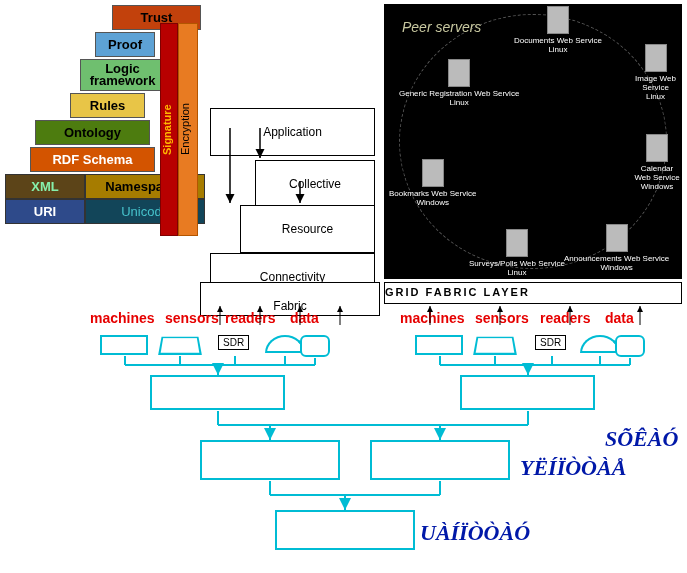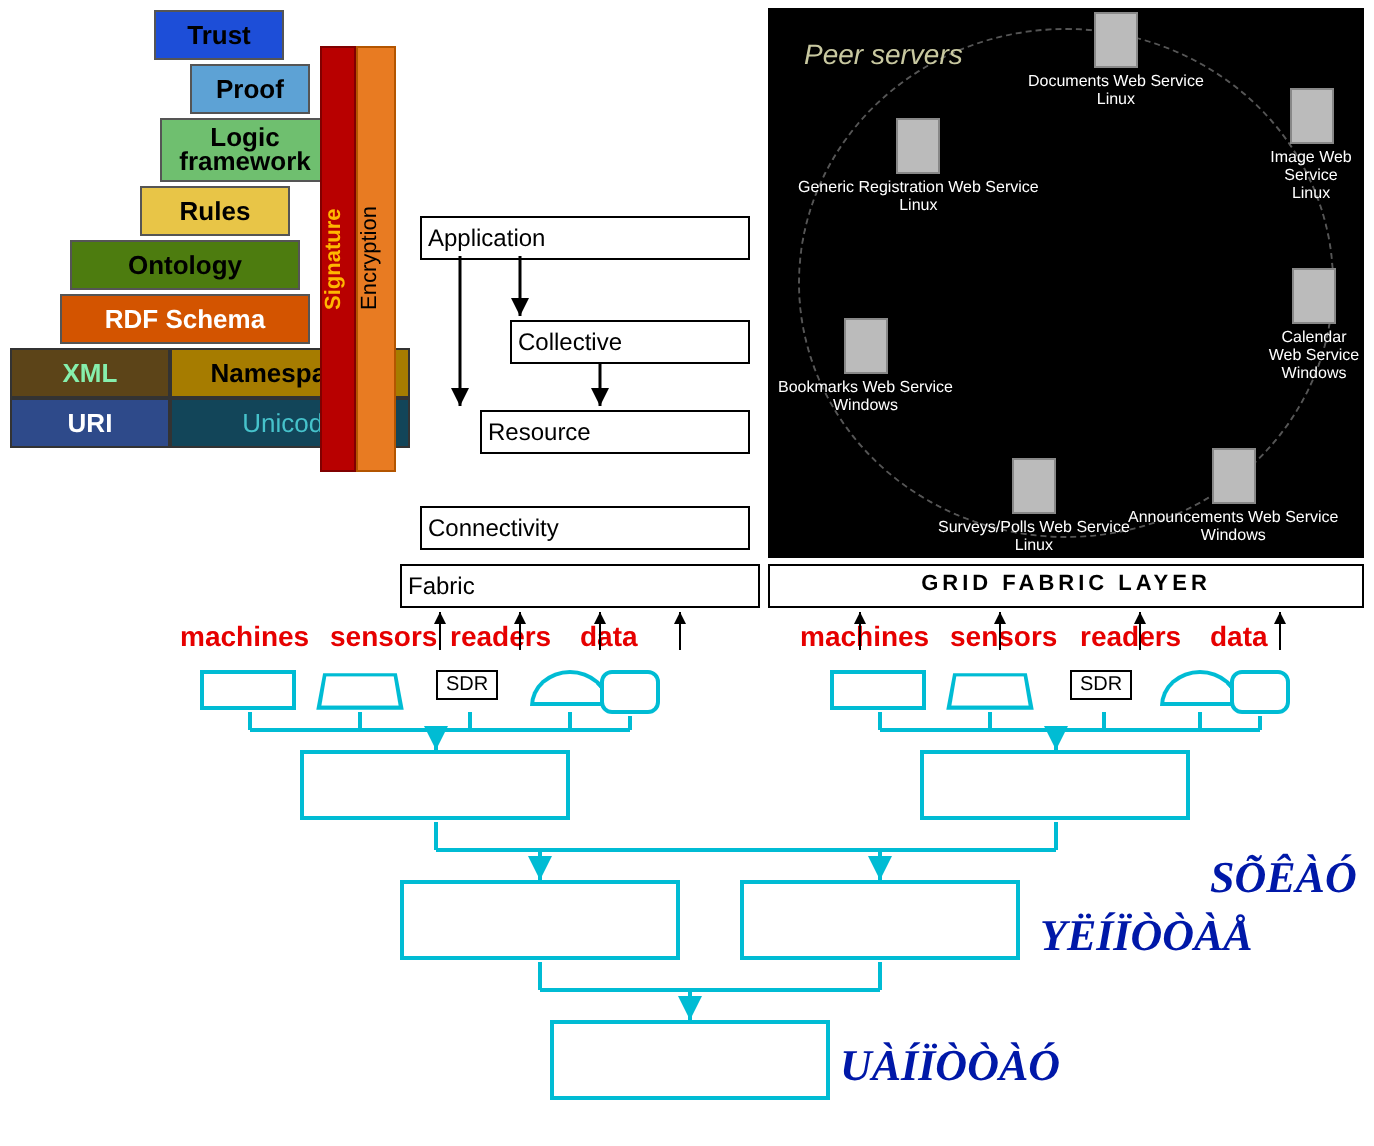--- a/index.html
+++ b/index.html
@@ -1,52 +1,52 @@
 <!DOCTYPE html>
 <html><head>
 <meta charset="utf-8">
 <style>
   * { margin: 0; padding: 0; box-sizing: border-box; }
   body { font-family: Arial, sans-serif; width: 687px; height: 573px; position: relative; background: #fff; }
   
   
   .stack { position: absolute; left: 5px; top: 5px; width: 200px; }
   .stack-item { text-align: center; font-weight: bold; font-size: 13px; padding: 4px 2px; margin-bottom: 2px; border: 1px solid #555; }
-  .trust { background: #1d4ed8; width: 65px; margin-left: 72px; }
+  .trust { background: #c2410c; width: 89px; margin-left: 107px; }
   .proof { background: #5da2d5; width: 60px; margin-left: 90px; }
   .logic { background: #6fbf6f; width: 85px; margin-left: 75px; height: 32px; line-height: 12px; padding-top: 3px; }
   .rules { background: #e8c547; width: 75px; margin-left: 65px; }
   .ontology { background:#4d7c0f; width: 115px; margin-left: 30px; }
   .rdfschema { background:#d35400; color:#fff; width: 125px; margin-left: 25px; }
   .rdfms { background:#e67e22; width: 150px; margin-left: 12px; }
   .xml-row { display:flex; }
   .xmlblk { background:#5c4418; color:#86efac; width: 80px; padding:4px 2px; text-align:center; font-weight:bold; font-size:13px; border:1px solid #333; }
   .ns { background:#a67c00; color:#000; width:120px; padding:4px 2px; text-align:center; font-weight:bold; font-size:13px; border:1px solid #333; }
   .uri-row { display:flex; }
   .uri { background:#2e4a8a; color:#fff; width: 80px; padding:4px 2px; text-align:center; font-weight:bold; font-size:13px; border:1px solid #333; }
   .unicode { background:#124559; color:#46c2cb; width:120px; padding:4px 2px; text-align:center; font-size:13px; border:1px solid #333; }
   
   
   .sigbar { position:absolute; left:160px; top:23px; width:18px; height:213px; background:#b80000; color:#ffb700; font-size:11px; writing-mode: vertical-rl; text-align:center; transform: rotate(180deg); border:1px solid #800000; font-weight:bold; }
   .encbar { position:absolute; left:178px; top:23px; width:20px; height:213px; background:#e87b22; color:#000; font-size:11px; writing-mode: vertical-rl; text-align:center; transform: rotate(180deg); border:1px solid #b35500; }
   
   
-  .midbox { position:absolute; border:1px solid #000; background:#fff; font-size:12px; text-align:left; padding:3px; }
+  .midbox { position:absolute; border:1px solid #000; background:#fff; font-size:12px; text-align:center; padding:16px; }
   
   
   .peer { position:absolute; right:5px; top:4px; width:298px; height:275px; background:#000; color:#fff; font-size:9px; }
   .peer-title { position:absolute; left:18px; top:15px; font-style:italic; font-size:14px; color:#c8c8a0; }
   .peer-node { position:absolute; font-size:8px; color:#fff; text-align:center; line-height:9px; }
   .peer-node .server { width:22px; height:28px; background:#bbb; margin:0 auto 2px auto; border:1px solid #888; }
   .peer-center { position:absolute; left:75px; top:65px; width:148px; height:135px; background:#fff; color:#666; border:1px solid #999; font-size:8px; }
   .peer-center div { position:absolute; }
   .peer-circle { position:absolute; left:15px; top:10px; width:268px; height:255px; border:1px dashed #555; border-radius:50%; }
   
   
-  .gfl { position:absolute; right:5px; top:282px; width:298px; height:22px; border:1px solid #000; text-align:center; font-weight:bold; font-size:11px; letter-spacing:2px; padding-top:3px; }
+  .gfl { position:absolute; right:5px; top:282px; width:298px; height:22px; border:1px solid #000; text-align:left; font-weight:bold; font-size:11px; letter-spacing:2px; padding-top:3px; }
   
   
   .redlabel { position:absolute; color:#e60000; font-weight:bold; font-size:14px; top:310px; }
   
   
   .cy { position:absolute; border:2px solid #00bcd4; background:#fff; }
   .sdr { position:absolute; border:1px solid #000; background:#fff; font-weight:normal; font-size:10px; text-align:right; padding:1px 4px; }
   
   
   .blue-serif { position:absolute; color:#0018a8; font-family: 'Times New Roman', serif; font-weight:bold; font-size:22px; font-style: italic; }

